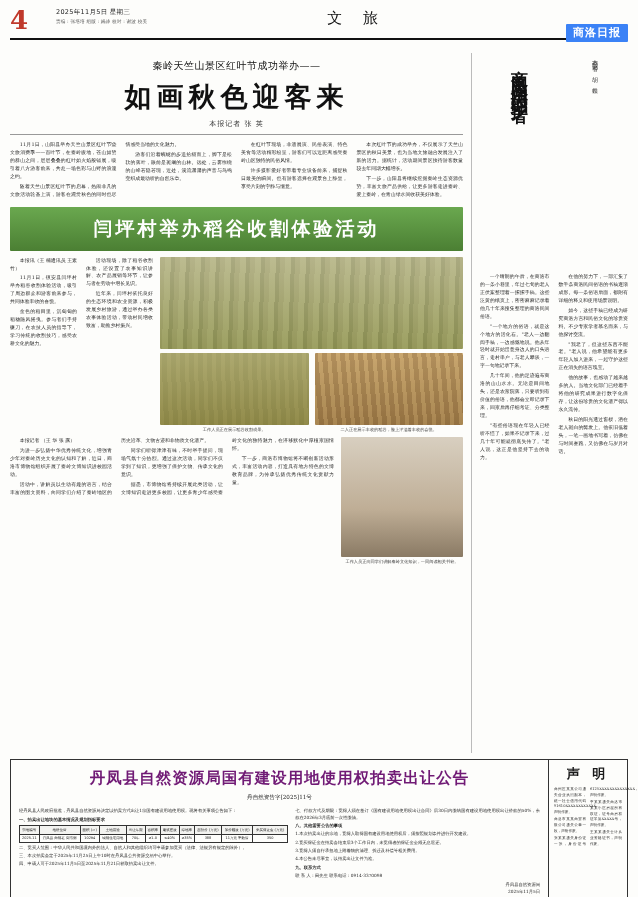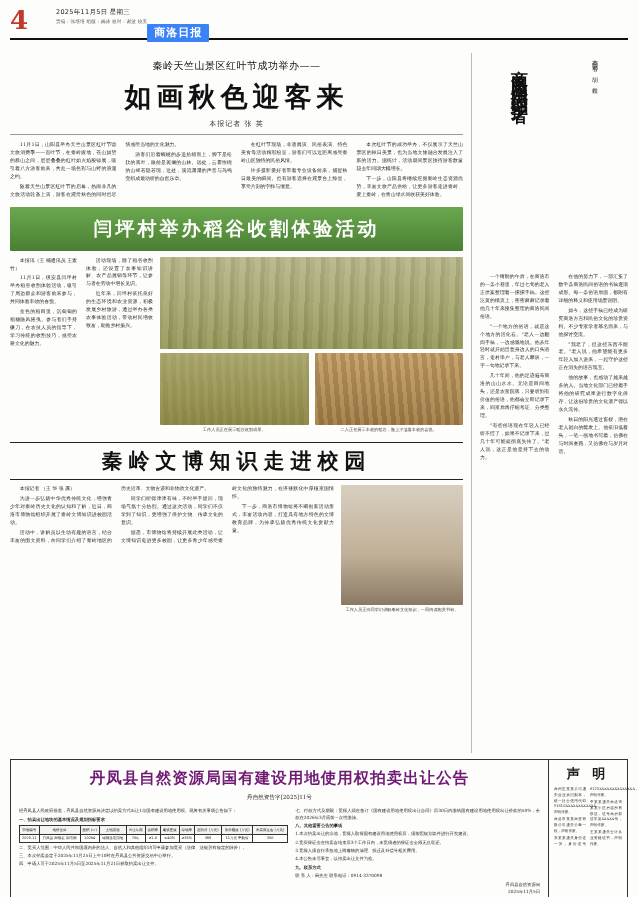--- a/index.html
+++ b/index.html
@@ -287,20 +287,23 @@
 </head>
 <body>
 
 <div class="page">
 
   <div class="masthead">
     <div class="page-num">4</div>
     <div class="mast-date">
       <div class="d1">2025年11月5日 星期三</div>
       <div class="d2">责编：张培培  组版：姆静  校对：谢波  校美</div>
+    </div>
+    <div class="mast-center">
+      <span class="sec">文 旅</span>
     </div>
     <div class="mast-logo">商洛日报</div>
   </div>
 
   <div class="body-wrap">
 
     <div class="col-left">
 
       <div>
         <div class="shoulder">秦岭天竺山景区红叶节成功举办——</div>
@@ -340,21 +343,20 @@
               <div style="flex:1">
                 <div class="photo photo-sm b"></div>
                 <div class="ph-cap">二人正在展示丰收的稻谷，脸上洋溢着丰收的喜悦。</div>
               </div>
             </div>
           </div>
         </div>
       </div>
 
       <div>
-        <div class="banner3">秦岭文博知识走进校园</div>
         <div class="story3">
           <div class="story3-text">
             <div class="textcols c3">
               <p>本报记者 （王 华  张 露）</p>
               <p>为进一步弘扬中华优秀传统文化，增强青少年对秦岭历史文化的认知和了解，近日，商洛市博物馆组织开展了秦岭文博知识进校园活动。</p>
               <p>活动中，讲解员以生动有趣的语言，结合丰富的图文资料，向同学们介绍了秦岭地区的历史沿革、文物古迹和非物质文化遗产。</p>
               <p>同学们听得津津有味，不时举手提问，现场气氛十分热烈。通过这次活动，同学们不仅学到了知识，更增强了保护文物、传承文化的意识。</p>
               <p>据悉，市博物馆将持续开展此类活动，让文博知识走进更多校园，让更多青少年感受秦岭文化的独特魅力，在潜移默化中厚植家国情怀。</p>
               <p>下一步，商洛市博物馆将不断创新活动形式，丰富活动内容，打造具有地方特色的文博教育品牌，为传承弘扬优秀传统文化贡献力量。</p>
             </div>

